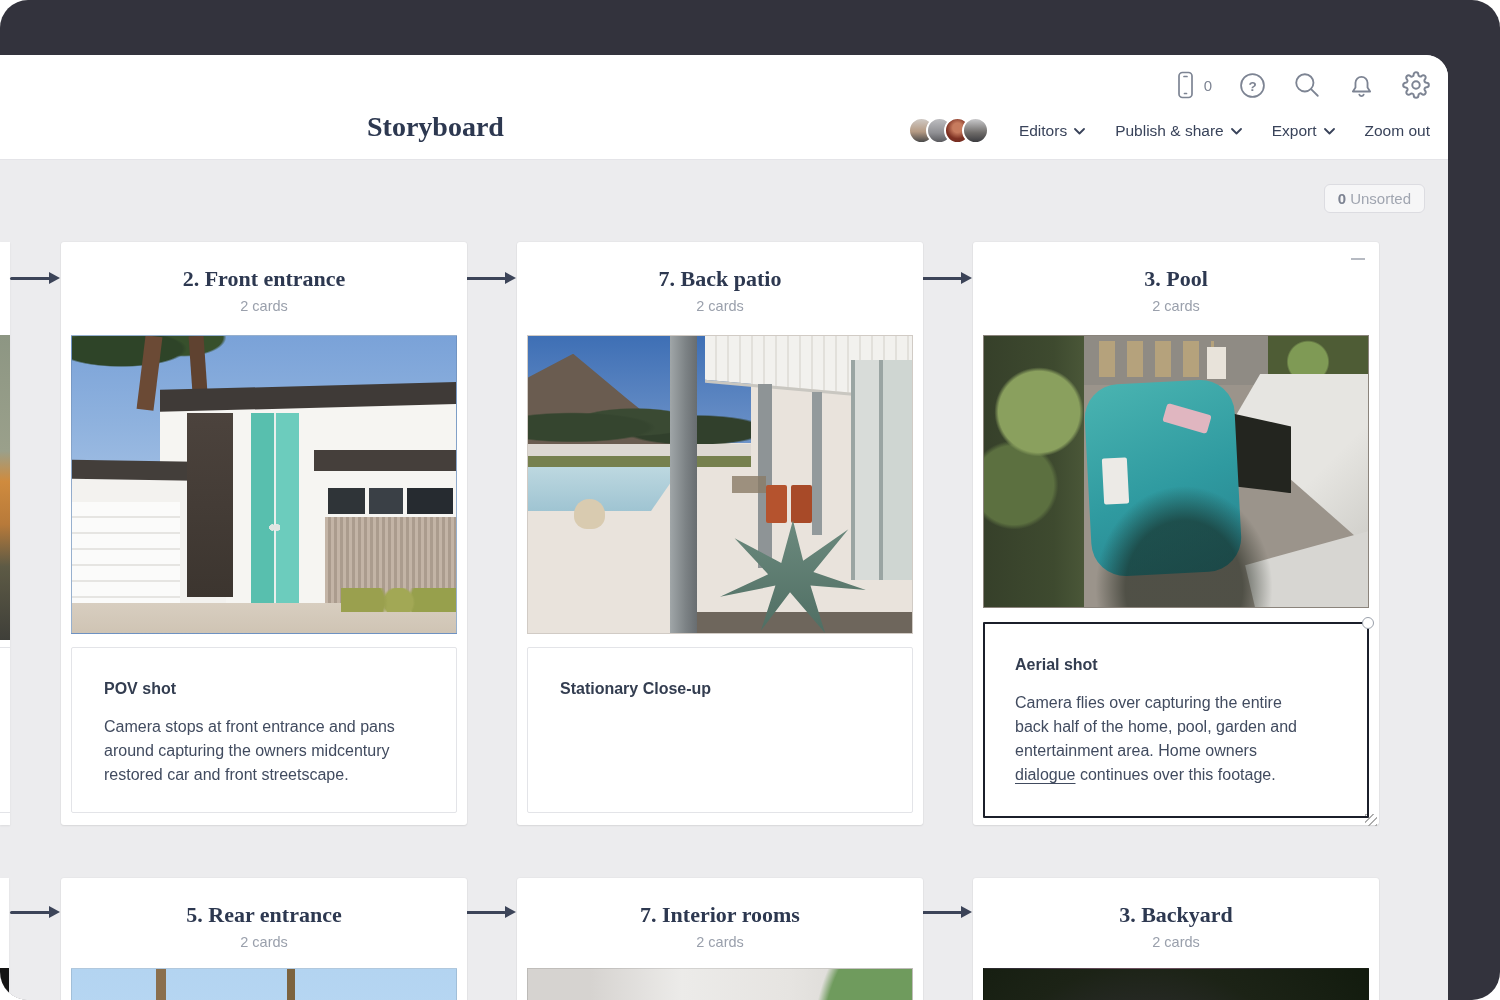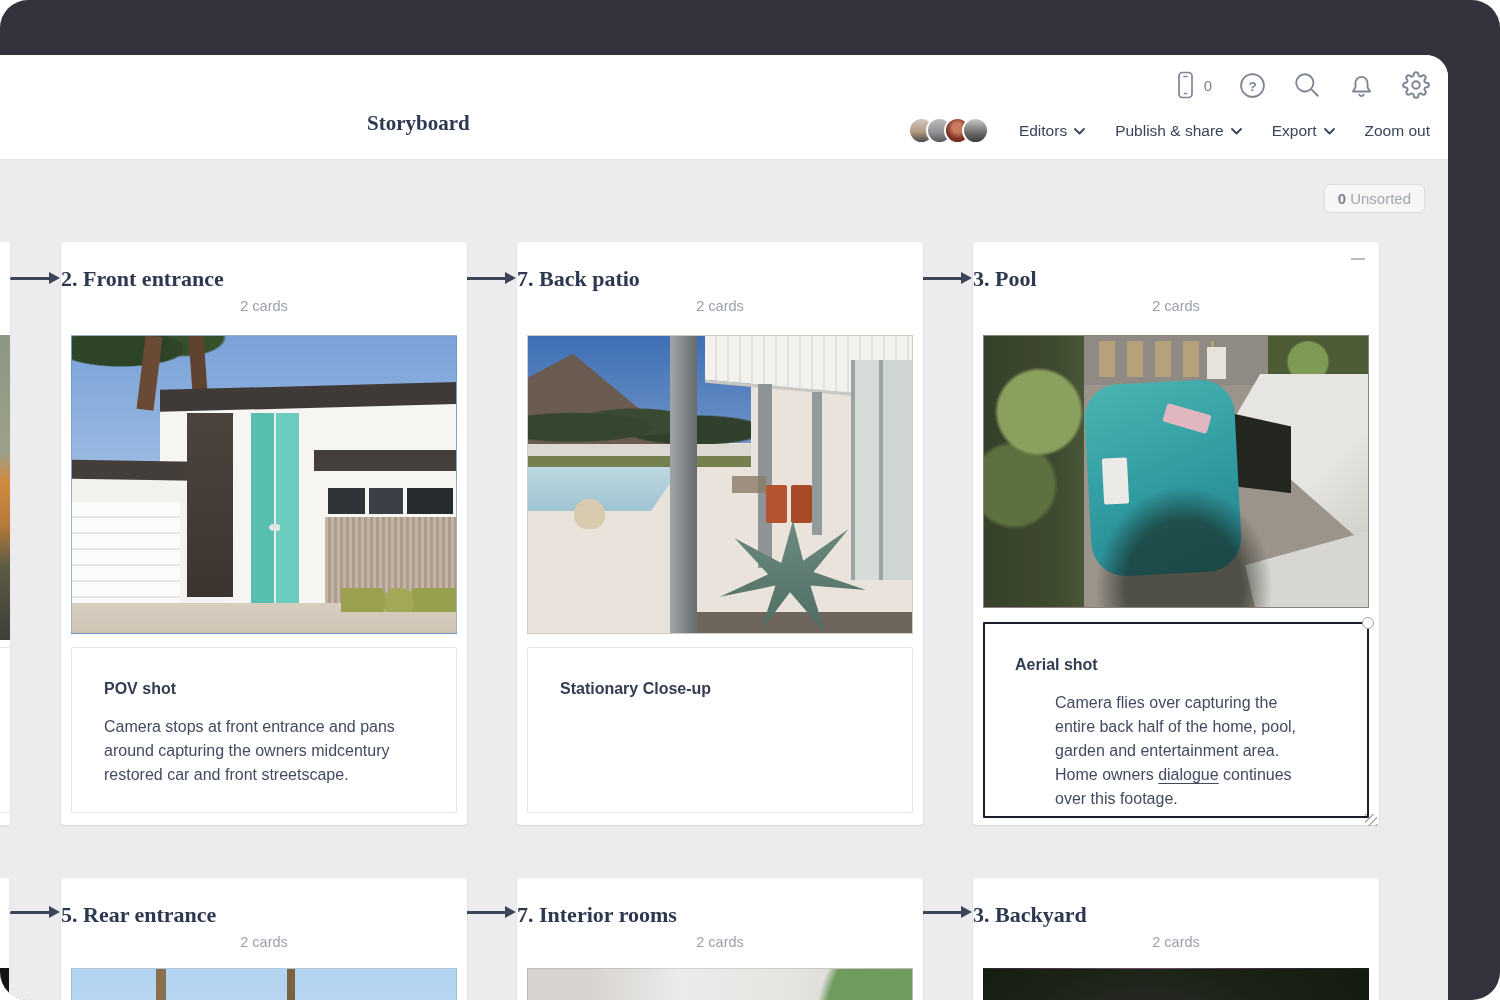--- a/index.html
+++ b/index.html
@@ -8,21 +8,21 @@
 
   .root { position:relative; width:1500px; height:1000px; background:#33333d;
           border-radius:28px; overflow:hidden; }
 
   
   .window { position:absolute; left:0; top:55px; width:1448px; height:945px;
             background:#fff; border-top-right-radius:22px; overflow:hidden; }
 
   .header { position:relative; height:105px; background:#fff; border-bottom:1px solid #e4e4e8; }
   .board-title { position:absolute; left:367px; top:56px; font-family:"Liberation Serif", serif;
-                 font-weight:700; font-size:21px; color:#2d3850; }
+                 font-weight:700; font-size:28px; color:#2d3850; }
 
   .icons-row { position:absolute; top:9px; right:18px; display:flex; align-items:center; gap:27px; height:42px; }
   .icons-row svg { display:block; }
   .icon-stroke { stroke:#7d8493; fill:none; stroke-width:1.7; stroke-linecap:round; stroke-linejoin:round; }
   .device-group { display:flex; align-items:center; gap:7px; }
   .device-count { font-size:15px; color:#7d8493; }
 
   .menu-row { position:absolute; top:62px; right:18px; display:flex; align-items:center; gap:30px;
               font-size:15.5px; color:#39435a; }
   .menu-item { display:flex; align-items:center; gap:7px; cursor:default; white-space:nowrap; }
@@ -44,38 +44,38 @@
 
   .arrow { position:absolute; width:40px; height:3px; background:#3c4458; border-radius:2px; }
   .arrow::after { content:""; position:absolute; right:-10px; top:-5px;
                   border-left:11px solid #3c4458; border-top:6.5px solid transparent;
                   border-bottom:6.5px solid transparent; }
 
   .col { position:absolute; width:406px; background:#fff; border-radius:3px;
          box-shadow:0 1px 2px rgba(0,0,0,.07), 0 0 0 1px rgba(0,0,0,.02); }
   .col.row1 { top:82px; height:583px; }
   .col.row2 { top:718px; height:322px; }
-  .col-title { margin-top:24px; text-align:left; font-family:"Liberation Serif", serif;
+  .col-title { margin-top:24px; text-align:center; font-family:"Liberation Serif", serif;
                font-weight:700; font-size:22px; color:#2d3850; }
   .col-sub { margin-top:6px; text-align:center; font-size:14.5px; color:#9aa0ac; }
 
   .collapse-dash { position:absolute; top:16px; right:14px; width:14px; height:2px; background:#b6bac2; }
 
   .ph { position:absolute; left:10px; width:386px; overflow:hidden; border:1px solid rgba(0,0,0,.10); }
   .row1 .ph { top:93px; height:299px; }
   .row2 .ph { top:90px; height:240px; }
   .ph > div { position:absolute; }
 
   .note { position:absolute; left:10px; width:386px; background:#fff; border:1px solid #e3e4e8;
           border-radius:2px; padding:32px 30px; }
   .note-title { font-size:16px; font-weight:700; color:#333d50; margin-bottom:17px; }
   .note-body { font-size:16px; line-height:24px; color:#414b5f; }
   .note-a { top:405px; height:166px;padding-left:32px; }
   .note-sel { top:380px; height:196px; border:2px solid #1b1f2a; border-radius:1px; }
-  .note-sel .note-body { padding-right:24px;margin-left:40px; }
+  .note-sel .note-body { padding-right:24px; }
   .note-link { text-decoration:underline; text-underline-offset:3px; }
   .sel-handle { position:absolute; top:-7px; right:-7px; width:12px; height:12px; background:#fff;
                 border:1.5px solid #9aa0aa; border-radius:50%; }
   .sel-resize { position:absolute; right:-10px; bottom:-10px; width:12px; height:12px;
                 background:repeating-linear-gradient(135deg,#adadad 0 1.5px,transparent 1.5px 5px); }
 
   
   .sliver { position:absolute; left:0; background:#fff; box-shadow:0 1px 2px rgba(0,0,0,.07); }
   .sliver.s-top { top:82px; width:10px; height:583px; }
   .sliver.s-bot { top:718px; width:9px; height:322px; }

